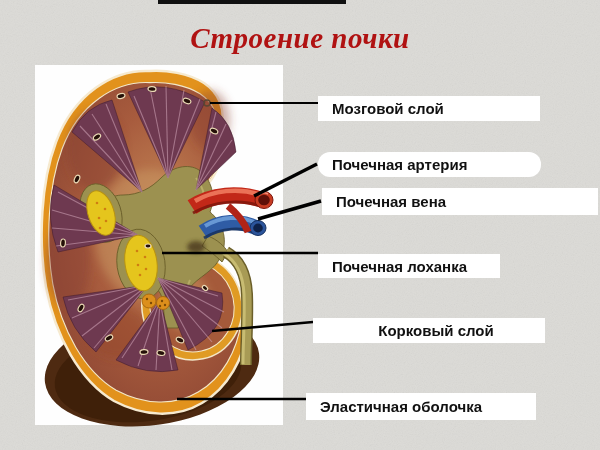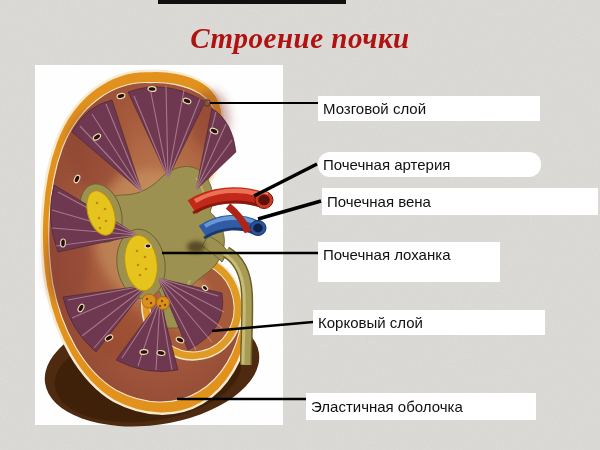--- a/index.html
+++ b/index.html
@@ -18,28 +18,28 @@
     font-family:"Liberation Serif",serif;font-style:italic;font-weight:bold;
     font-size:29px;color:#b01212;letter-spacing:0.5px;
   }
   .panel{
     position:absolute;left:35px;top:65px;width:248px;height:360px;
     background:#fefefe;z-index:1;
   }
   .art{position:absolute;left:0;top:0;z-index:2;}
   .label{
     position:absolute;z-index:4;background:#ffffff;color:#111111;
-    font-size:15px;font-weight:normal;line-height:25px;
-    padding-left:5px;box-sizing:border-box;white-space:nowrap;
+    font-size:15px;font-weight:bold;line-height:25px;
+    padding-left:14px;box-sizing:border-box;white-space:nowrap;
   }
   .lb1{left:318px;top:96px;width:222px;height:25px;}
   .lb2{left:318px;top:152px;width:223px;height:25px;border-radius:12px;}
   .lb3{left:322px;top:188px;width:276px;height:27px;line-height:27px;}
-  .lb4{left:318px;top:242px;width:182px;height:40px;line-height:26px;}
-  .lb5{left:313px;top:310px;width:232px;height:25px;}
+  .lb4{left:318px;top:254px;width:182px;height:24px;line-height:26px;}
+  .lb5{left:313px;top:318px;width:232px;height:25px;text-align:center;}
   .lb6{left:306px;top:393px;width:230px;height:27px;line-height:27px;}
 </style>
 </head>
 <body>
 
 <div class="slide">
 
   <svg class="bg-texture" width="600" height="450">
     <defs>
       <filter id="paperNoise" x="0" y="0" width="100%" height="100%">

